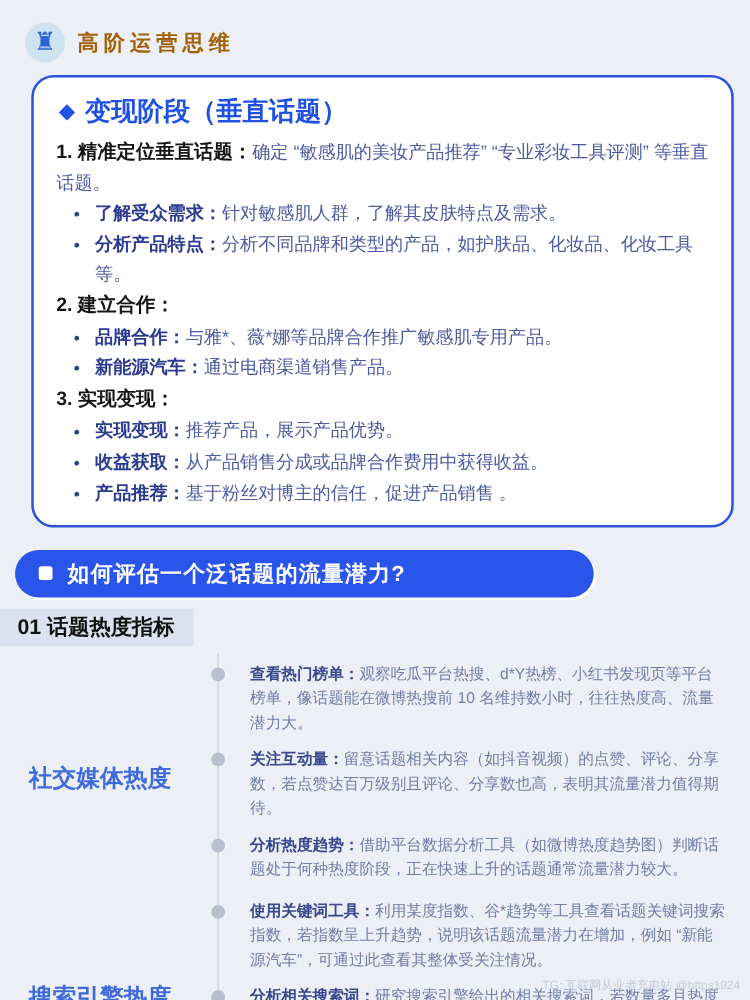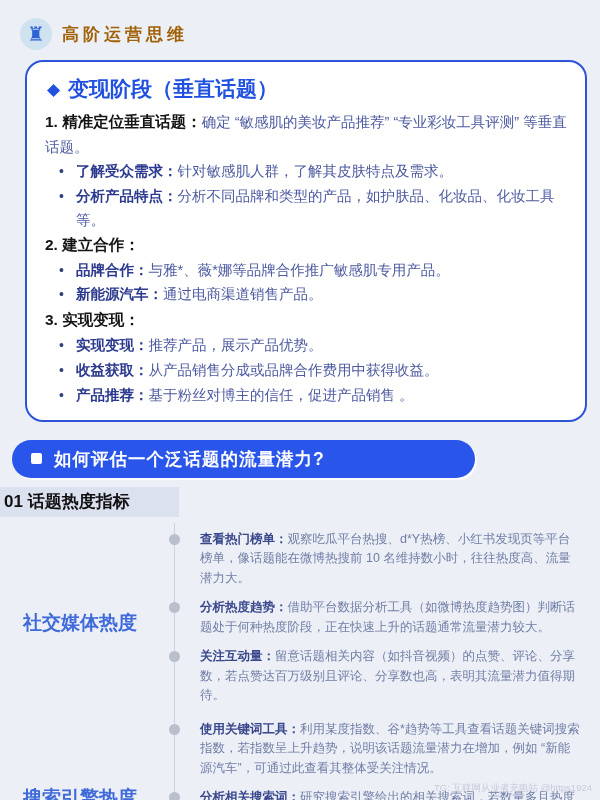--- a/index.html
+++ b/index.html
@@ -49,24 +49,24 @@
     display: flex; align-items: center; gap: 12px;
     padding-left: 19px;
     box-shadow: 2px 2px 0 rgba(255,255,255,0.85);
   }
   .sq { width: 11px; height: 11px; background: #ffffff; border-radius: 2px; flex: none; }
   .banner-text { color: #ffffff; font-weight: bold; font-size: 17.5px; letter-spacing: 1px; text-align: right; }
 
   
   .num-bar {
     margin-top: 9px;
-    width: 179px; height: 30px;
+    width: 155px; height: 30px;
     background: #dbe1ef;
     color: #111111; font-weight: bold; font-size: 17px;
-    line-height: 30px; padding-left: 4px;
+    line-height: 30px; padding-left: 14px;
   }
 
   
   .hotness { position: relative; padding-top: 13px; }
   .tline { position: absolute; left: 174px; top: 6px; height: 745px; width: 1px; background: #cad0dc; }
   .group { display: flex; }
   .group + .group { margin-top: 4px; }
   .glabel {
     width: 174px; flex: none;
     display: flex; align-items: center; justify-content: center;
@@ -154,25 +154,25 @@
 
     <div class="group">
       <div class="glabel">社交媒体热度</div>
       <div class="gitems">
         <div class="hot-item">
           <span class="hdot"></span>
           <b>查看热门榜单：</b><span class="htext">观察吃瓜平台热搜、d*Y热榜、小红书发现页等平台榜单，像话题能在微博热搜前 10 名维持数小时，往往热度高、流量潜力大。</span>
         </div>
         <div class="hot-item">
           <span class="hdot"></span>
-          <b>分析热度趋势：</b><span class="htext">借助平台数据分析工具（如微博热度趋势图）判断话题处于何种热度阶段，正在快速上升的话题通常流量潜力较大。</span>
+          <b>关注互动量：</b><span class="htext">留意话题相关内容（如抖音视频）的点赞、评论、分享数，若点赞达百万级别且评论、分享数也高，表明其流量潜力值得期待。</span>
         </div>
         <div class="hot-item">
           <span class="hdot"></span>
-          <b>关注互动量：</b><span class="htext">留意话题相关内容（如抖音视频）的点赞、评论、分享数，若点赞达百万级别且评论、分享数也高，表明其流量潜力值得期待。</span>
+          <b>分析热度趋势：</b><span class="htext">借助平台数据分析工具（如微博热度趋势图）判断话题处于何种热度阶段，正在快速上升的话题通常流量潜力较大。</span>
         </div>
       </div>
     </div>
 
     <div class="group">
       <div class="glabel">搜索引擎热度</div>
       <div class="gitems">
         <div class="hot-item">
           <span class="hdot"></span>
           <b>使用关键词工具：</b><span class="htext">利用某度指数、谷*趋势等工具查看话题关键词搜索指数，若指数呈上升趋势，说明该话题流量潜力在增加，例如 “新能源汽车”，可通过此查看其整体受关注情况。</span>

